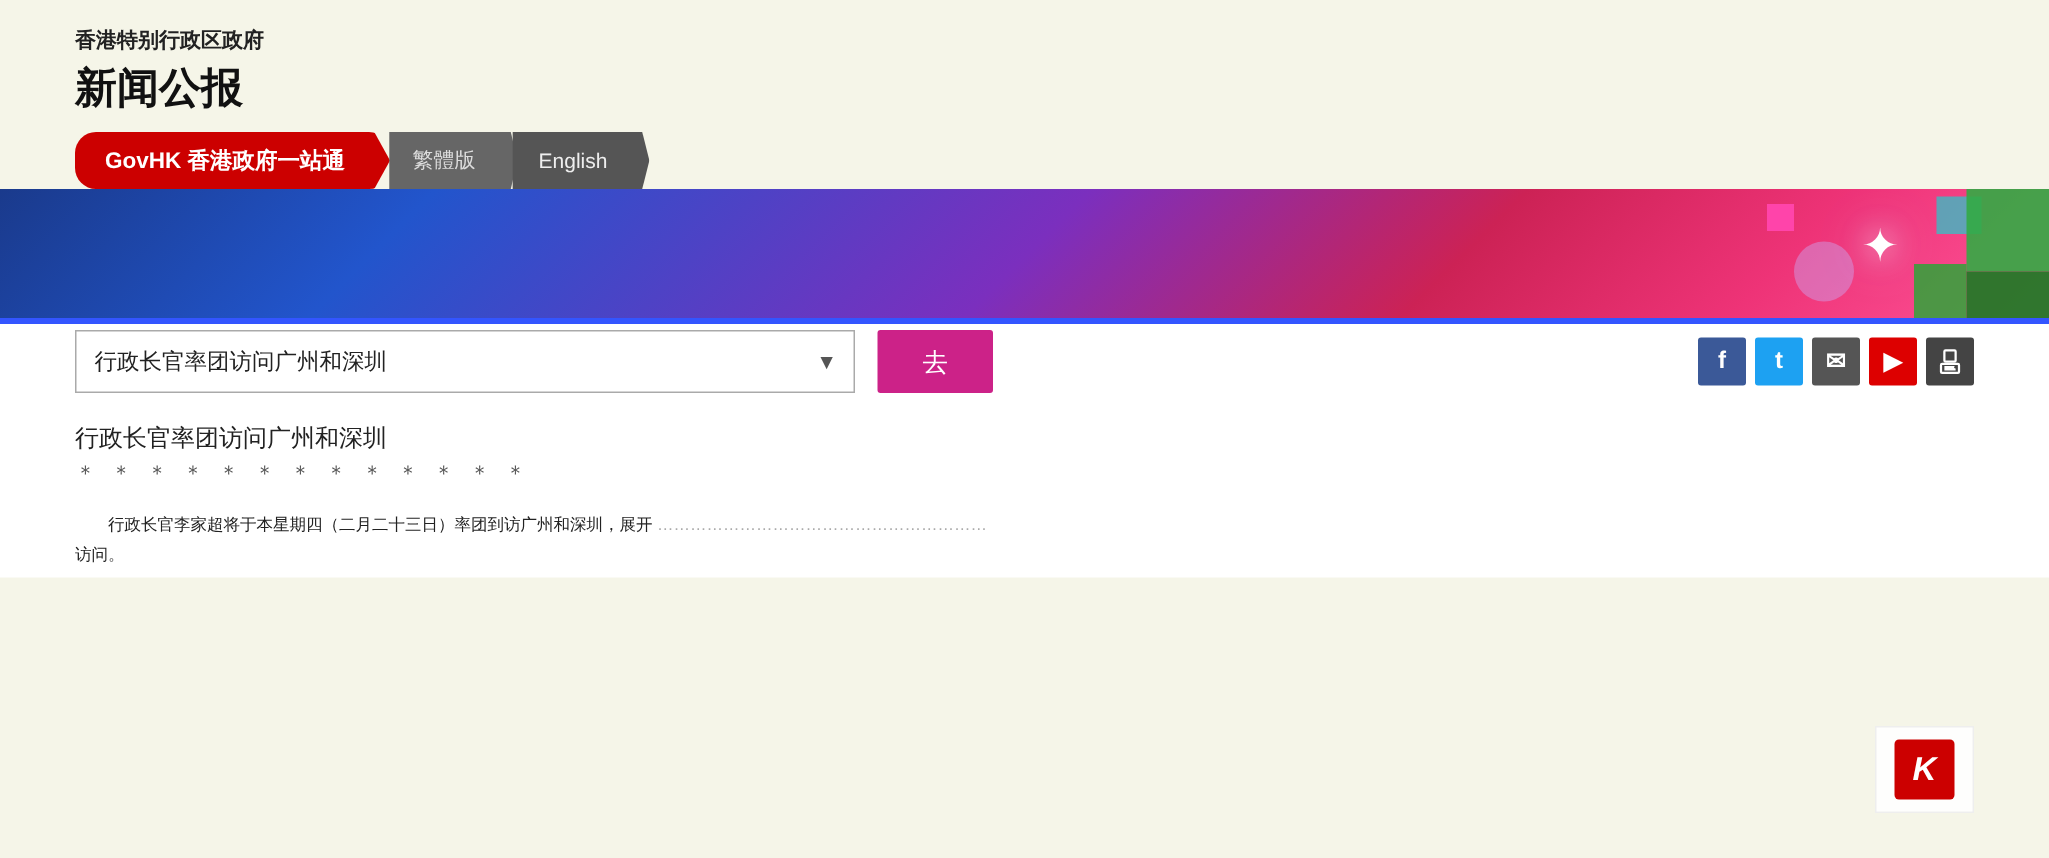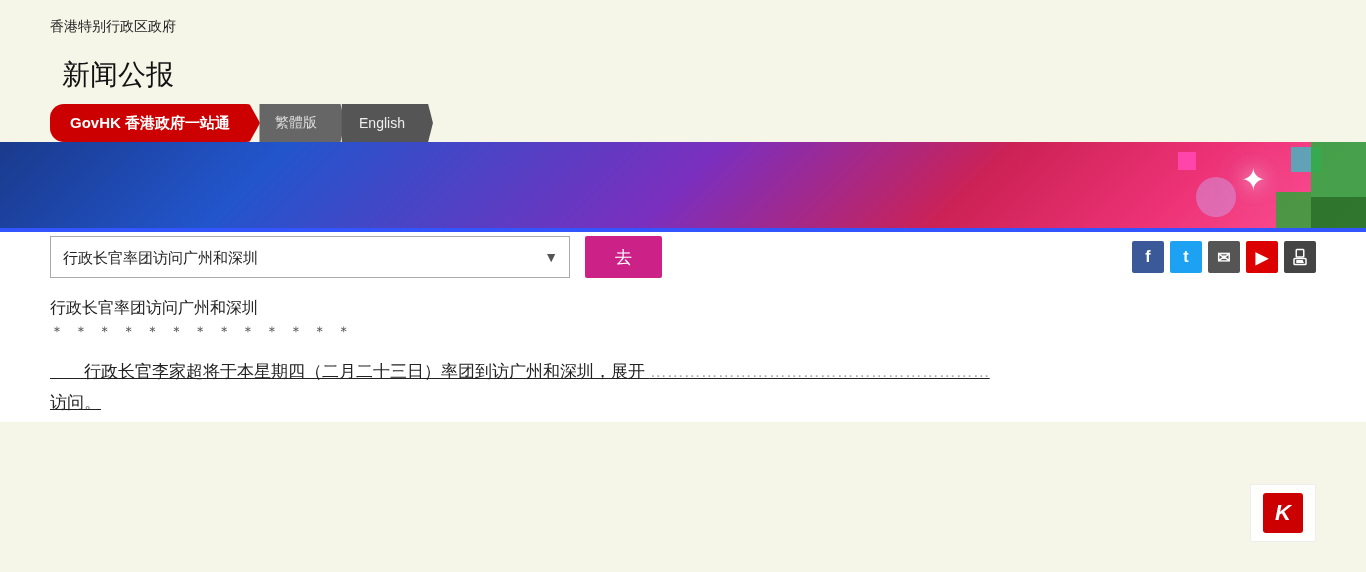--- a/index.html
+++ b/index.html
@@ -18,29 +18,29 @@
 
     
     .header-area {
       background: #f5f5e8;
       padding: 18px 50px 0 50px;
     }
 
     .header-subtitle {
       font-size: 14px;
       color: #222;
-      margin-bottom: 20px;
+      margin-bottom: 4px;
+      font-weight: bold;
     }
 
     .header-title {
       font-size: 28px;
-      font-weight: normal;
+      font-weight: bold;
       color: #111;
       margin-bottom: 10px;
-      margin-left: 12px;
     }
 
     
     .nav-bar {
       display: flex;
       align-items: stretch;
       height: 38px;
       margin-bottom: 0;
     }
 
@@ -285,24 +285,23 @@
     }
 
     .article-stars {
       font-size: 14px;
       color: #555;
       letter-spacing: 3px;
       margin-bottom: 16px;
     }
 
     .article-body {
-      font-size: 17px;
+      font-size: 11px;
       color: #222;
       line-height: 1.8;
-      text-decoration: underline;
     }
 
     .article-indent {
       text-indent: 2em;
     }
 
     
     .watermark {
       position: absolute;
       right: 320px;

